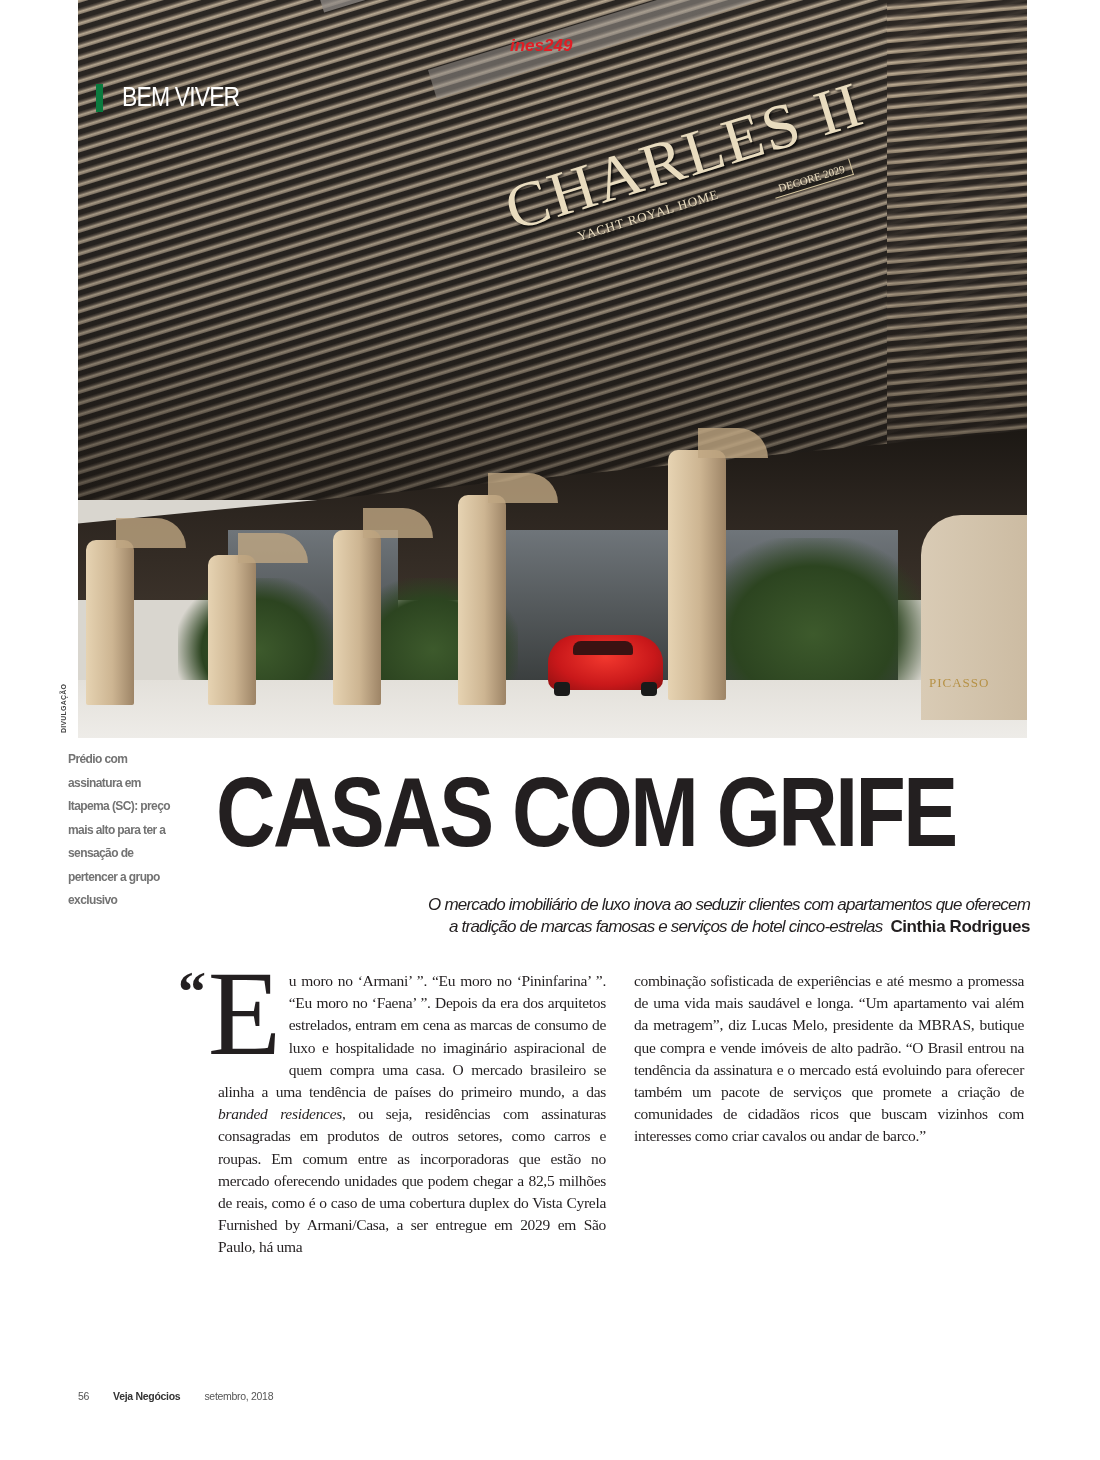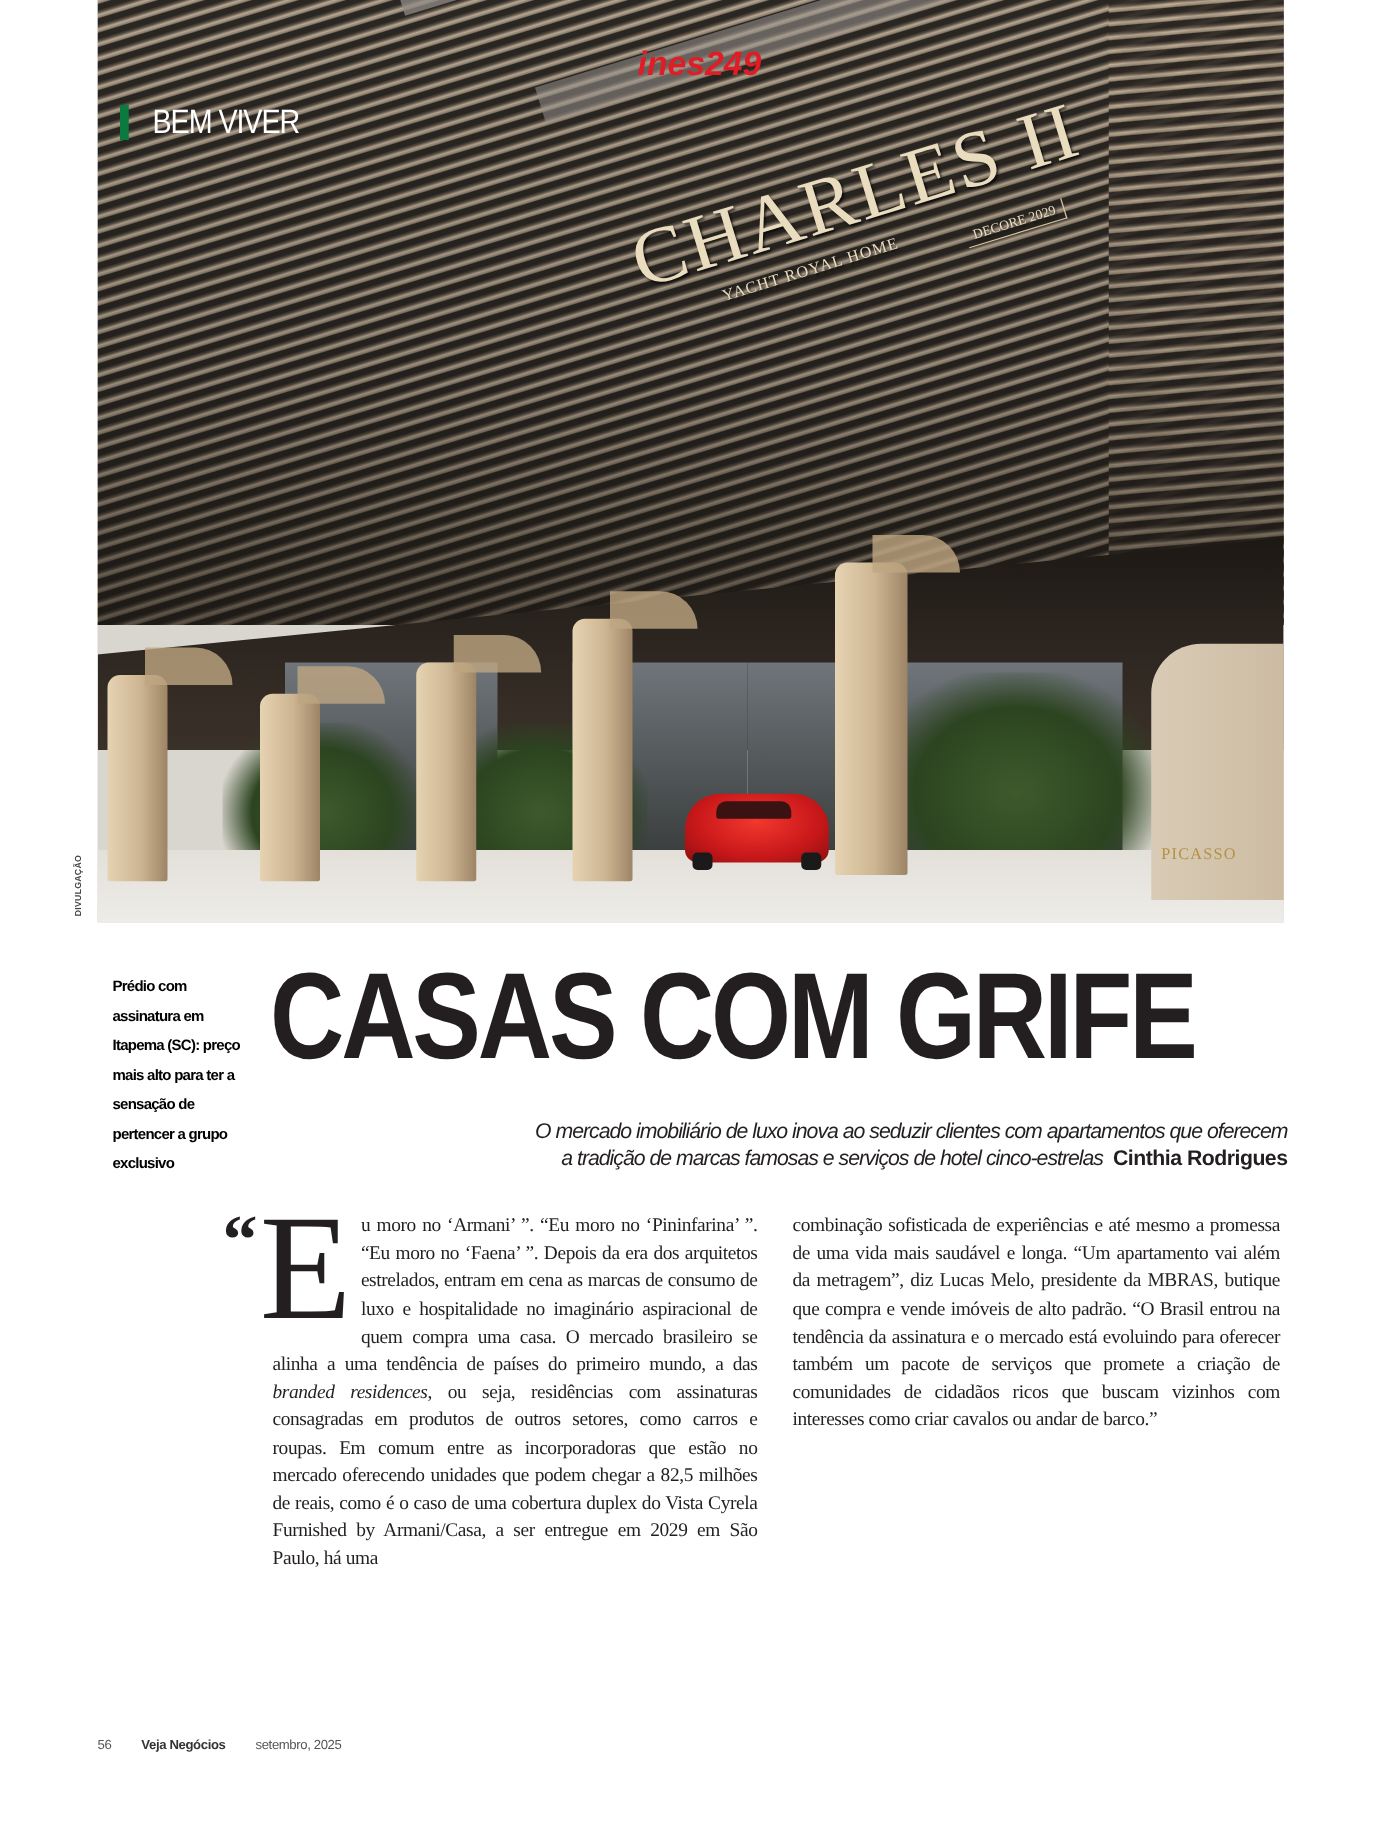--- a/index.html
+++ b/index.html
@@ -104,32 +104,32 @@
     .section-tag {
       position: absolute; left: 96px; top: 82px; display: flex; align-items: center;
     }
     .section-bar { width: 7px; height: 28px; background: #0b7a3e; margin-right: 19px; }
     .section-label {
       font-family: "Liberation Sans", sans-serif; font-size: 27px; color: #ffffff; letter-spacing: -1px;
       transform: scaleX(0.85); transform-origin: left center;
     }
     .watermark {
       position: absolute; left: 510px; top: 36px; font-family: "Liberation Sans", sans-serif;
-      font-style: italic; font-weight: bold; font-size: 27px; color: #e01d24;
+      font-style: italic; font-weight: bold; font-size: 17px; color: #e01d24;
     }
     .photo-credit {
       position: absolute; left: 60px; top: 733px; transform: rotate(-90deg); transform-origin: left top;
       font-family: "Liberation Sans", sans-serif; font-size: 7px; font-weight: bold; color: #444; letter-spacing: 0.2px;
     }
 
     
     .caption {
-      position: absolute; left: 90px; top: 748px; width: 110px;
+      position: absolute; left: 68px; top: 748px; width: 110px;
       font-family: "Liberation Sans", sans-serif; font-weight: bold; font-size: 12px;
-      line-height: 23.5px; color: #000000; letter-spacing: -0.6px; margin-top: 30px;
+      line-height: 23.5px; color: #737373; letter-spacing: -0.6px;
     }
 
     
     .headline {
       position: absolute; left: 216px; top: 762px; width: 810px;
       font-family: "Liberation Sans", sans-serif; font-weight: bold; font-size: 98px;
       line-height: 100px; color: #231f20; letter-spacing: -3px;
       transform: scaleX(0.84); transform-origin: left top; white-space: nowrap;
     }
 
@@ -233,14 +233,14 @@
   <p class="para"><span>u moro no ‘Armani’ ”. “Eu moro no ‘Pininfarina’ ”. “Eu moro no ‘Faena’ ”. Depois da era dos arquitetos estrelados, entram em cena as marcas de consumo de luxo e hospitalidade no imaginário aspiracional de quem compra uma casa. O mercado brasileiro se alinha a uma tendência de países do primeiro mundo, a das </span><em>branded residences</em><span>, ou seja, residências com assinaturas consagradas em produtos de outros setores, como carros e roupas. Em comum entre as incorporadoras que estão no mercado oferecendo unidades que podem chegar a 82,5 milhões de reais, como é o caso de uma cobertura duplex do Vista Cyrela Furnished by Armani/Casa, a ser entregue em 2029 em São Paulo, há uma</span></p>
 </div>
 
 <div class="col col-2">
   <p class="para">combinação sofisticada de experiências e até mesmo a promessa de uma vida mais saudável e longa. “Um apartamento vai além da metragem”, diz Lucas Melo, presidente da MBRAS, butique que compra e vende imóveis de alto padrão. “O Brasil entrou na tendência da assinatura e o mercado está evoluindo para oferecer também um pacote de serviços que promete a criação de comunidades de cidadãos ricos que buscam vizinhos com interesses como criar cavalos ou andar de barco.”</p>
 </div>
 
 <div class="footer">
   <span>56</span>
   <span class="pub">Veja Negócios</span>
-  <span>setembro, 2025</span>
+  <span>setembro, 2018</span>
 </div>
 
 </body></html>

